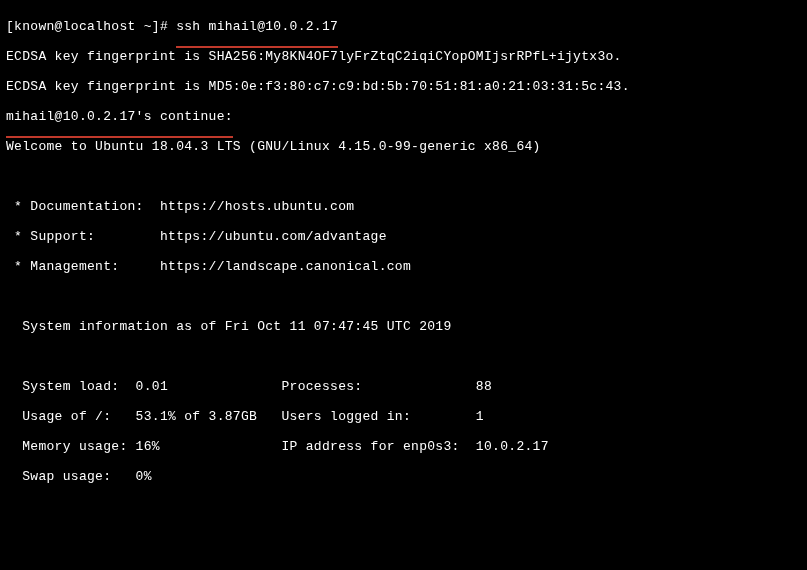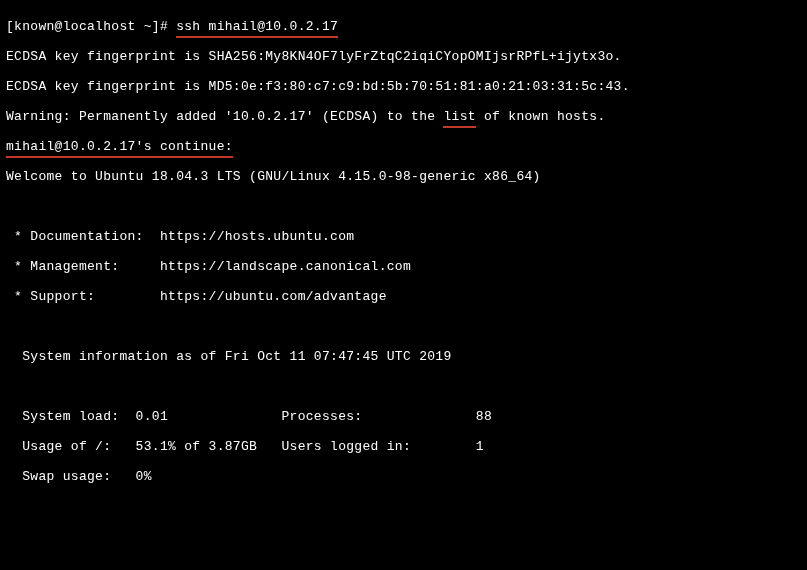--- a/index.html
+++ b/index.html
@@ -1,39 +1,39 @@
 <!DOCTYPE html>
 <html><head>
 <meta charset="utf-8">
 <style>
   html,body{margin:0;padding:0;background:#000;width:807px;height:570px;overflow:hidden}
   .term{font-family:"Courier New",monospace;font-size:13px;line-height:15px;color:#fff;
         white-space:pre;padding:4px 0 0 6px;letter-spacing:0.3px}
-  .hl{border-bottom:2px solid #c0392b;padding-bottom:2px}
+  .hl{border-bottom:2px solid #c0392b;padding-bottom:12px}
   .row{position:relative;height:15px}
 </style>
 </head>
 <body>
 
 <div class="term">
 <div class="row"><span>[known@localhost ~]# </span><span class="hl">ssh mihail@10.0.2.17</span></div>
 <div class="row">ECDSA key fingerprint is SHA256:My8KN4OF7lyFrZtqC2iqiCYopOMIjsrRPfL+ijytx3o.</div>
 <div class="row">ECDSA key fingerprint is MD5:0e:f3:80:c7:c9:bd:5b:70:51:81:a0:21:03:31:5c:43.</div>
-<div class="row"><span>Warning: Permanently added '10.0.2.17' (ECDSA) to the </span><span class="hl">list</span><span> of known hosts.</span></div>
 <div class="row"><span class="hl">mihail@10.0.2.17's continue:</span></div>
-<div class="row">Welcome to Ubuntu 18.04.3 LTS (GNU/Linux 4.15.0-98-generic x86_64)</div>
+<div class="row">Welcome to Ubuntu 18.04.3 LTS (GNU/Linux 4.15.0-99-generic x86_64)</div>
 <div class="row"> </div>
 <div class="row"> * Documentation:  https://hosts.ubuntu.com</div>
+<div class="row"> * Support:        https://ubuntu.com/advantage</div>
 <div class="row"> * Management:     https://landscape.canonical.com</div>
-<div class="row"> * Support:        https://ubuntu.com/advantage</div>
 <div class="row"> </div>
 <div class="row">  System information as of Fri Oct 11 07:47:45 UTC 2019</div>
 <div class="row"> </div>
 <div class="row">  System load:  0.01              Processes:              88</div>
 <div class="row">  Usage of /:   53.1% of 3.87GB   Users logged in:        1</div>
+<div class="row">  Memory usage: 16%               IP address for enp0s3:  10.0.2.17</div>
 <div class="row">  Swap usage:   0%</div>
 
 
 
 
 
 
 
 
 

